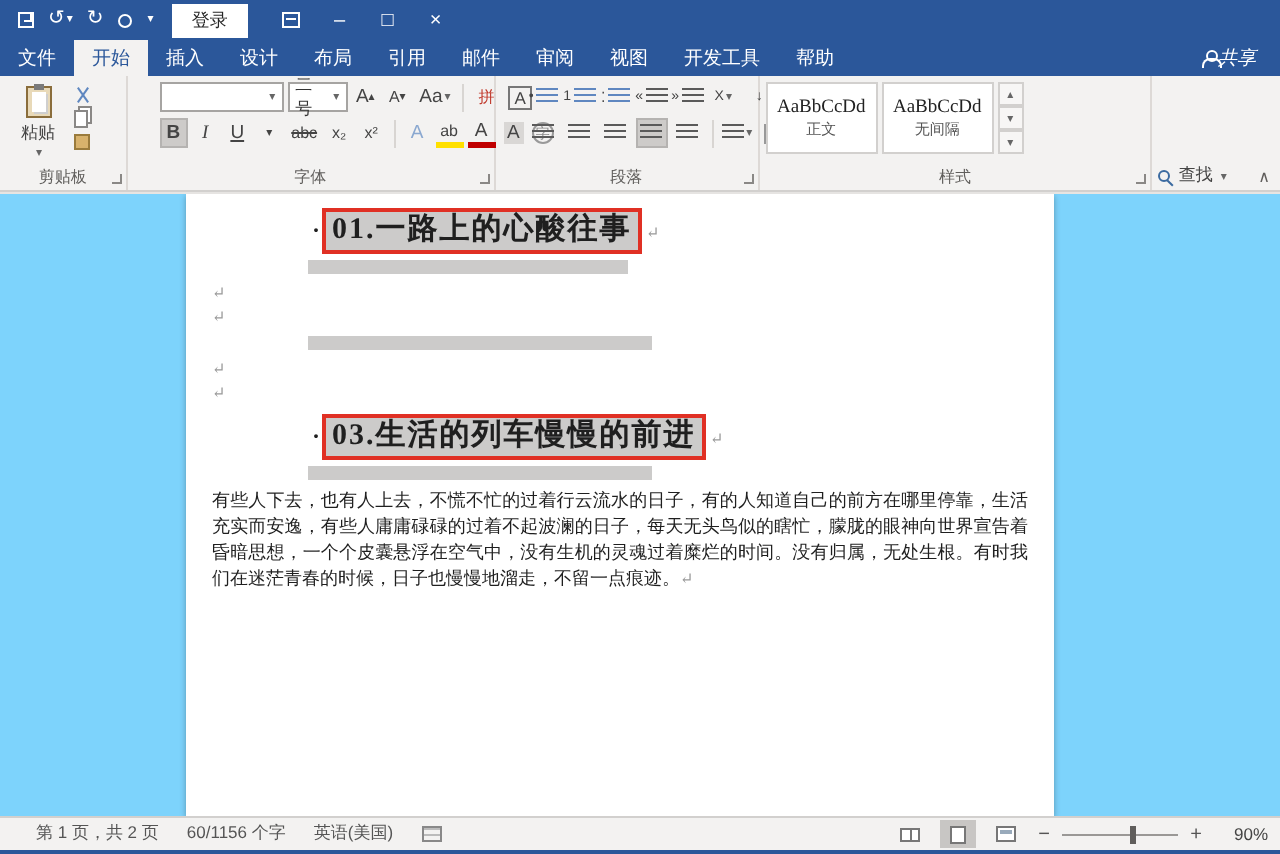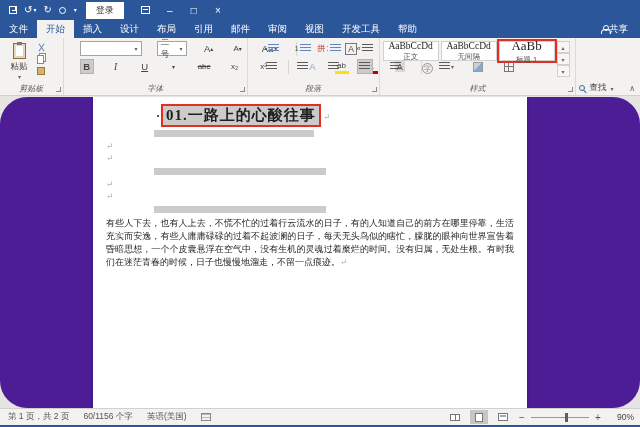--- a/index.html
+++ b/index.html
@@ -21,33 +21,33 @@
   .ribopts { width:9px; height:8px; border:1px solid #fff; display:inline-block; position:relative; }
   .ribopts::after { content:""; position:absolute; left:1px; right:1px; top:2px; border-top:1px solid #fff; }
 
   
   .tabrow { height:18px; background:#2b579a; display:flex; align-items:stretch; color:#fff; font-size:9.5px; }
   .tab { padding:0 9px; display:flex; align-items:center; white-space:nowrap; }
   .tab.active { background:#f3f2f1; color:#2b579a; }
   .tellme { display:flex; align-items:center; gap:4px; padding:0 10px; }
   .bulb { width:6px; height:6px; border:1px solid #fff; border-radius:50%; position:relative; display:inline-block; }
   .bulb::after { content:""; position:absolute; left:1px; width:2px; height:2px; bottom:-3px; border-left:1px solid #fff; border-right:1px solid #fff; }
-  .share { margin-left:auto; display:flex; align-items:center; gap:0; padding:0 12px; }
+  .share { margin-left:auto; display:flex; align-items:center; gap:0; padding:0 12px;font-style:italic; }
   .person { width:8px; height:9px; position:relative; display:inline-block; }
   .person::before { content:""; position:absolute; top:0; left:2px; width:4px; height:4px; border:1px solid #fff; border-radius:50%; }
   .person::after { content:""; position:absolute; bottom:0; left:0; width:8px; height:4px; border:1px solid #fff; border-bottom:none; border-radius:4px 4px 0 0; }
 
   
   .ribbon { height:58px; background:#f3f2f1; display:flex; border-bottom:1px solid #d2d0ce; position:relative; }
   .group { display:flex; flex-direction:column; border-right:1px solid #ddd9d6; padding:3px 3px 0 3px; position:relative; }
   .gbody { flex:1; display:flex; align-items:flex-start; }
-  .glabel { height:13px; font-size:8px; color:#605e5c; display:flex; align-items:center; justify-content:center;font-style:italic; }
+  .glabel { height:13px; font-size:8px; color:#605e5c; display:flex; align-items:center; justify-content:center; }
   .launcher { position:absolute; right:2px; bottom:3px; width:5px; height:5px; border-right:1px solid #8a8886; border-bottom:1px solid #8a8886; }
   .rows { display:flex; flex-direction:column; gap:3px; }
-  .row { display:flex; align-items:flex-end; gap:15px;padding-left:13px; }
+  .row { display:flex; align-items:center; gap:2px;padding-left:13px; }
   .sep { width:1px; height:14px; background:#d8d5d2; margin:0 2px; }
 
   .pastebtn { display:flex; flex-direction:column; align-items:center; width:32px; padding-top:2px; }
   .clipicon { width:13px; height:16px; border:1px solid #8a6d3b; background:#e8d9b8; position:relative; }
   .clipicon::before { content:""; position:absolute; top:-2px; left:3px; width:5px; height:3px; background:#7a7a7a; }
   .clipicon::after { content:""; position:absolute; top:2px; left:2px; width:7px; height:10px; background:#fff; box-shadow:1px 1px 0 #cfcfcf; }
   .pastebtn .lbl { font-size:8.5px; margin-top:2px; color:#444; }
   .smallcol { display:flex; flex-direction:column; gap:3px; padding:2px 0 0 2px; font-size:9px; color:#666; }
   .cuticon { display:inline-block; width:9px; height:9px; position:relative; }
   .cuticon::before,.cuticon::after { content:""; position:absolute; top:0; left:4px; width:1px; height:9px; background:#5f87c0; }
@@ -77,50 +77,50 @@
   .icbtn.on { background:#cdcbc9; border:1px solid #b5b3b1; }
   .lines { width:11px; height:9px; background:repeating-linear-gradient(to bottom,#5f87c0 0 1px,transparent 1px 3px); }
   .lines.dark { background:repeating-linear-gradient(to bottom,#5a5a5a 0 1px,transparent 1px 3px); }
   .pre { font-size:7px; color:#444; }
   .grid { width:10px; height:10px; border:1px solid #777; background:
       linear-gradient(#777,#777) 50% 0/1px 100% no-repeat,
       linear-gradient(#777,#777) 0 50%/100% 1px no-repeat; }
   .bucket { width:10px; height:10px; background:linear-gradient(135deg,#cfcfcf 50%,#8aa8d0 50%); border:1px solid #999; }
 
   .stylesbody { display:flex; gap:2px; }
-  .styleitem { width:56px; height:20px; background:#fff; border:1px solid #d2d0ce; display:flex; flex-direction:column; align-items:center; justify-content:center; gap:1px; }
+  .styleitem { width:56px; height:36px; background:#fff; border:1px solid #d2d0ce; display:flex; flex-direction:column; align-items:center; justify-content:center; gap:1px; }
   .styleitem .prev { font-size:9.5px; font-family:"Liberation Serif","DejaVu Serif",serif; color:#222; }
   .styleitem .nm { font-size:7.5px; color:#555; }
   .styleitem.annot { box-shadow:0 0 0 2px #e03024; z-index:3; }
   .styleitem.annot .prev { font-size:13px; }
   .stylescroll { display:flex; flex-direction:column; width:13px; }
   .sbtn { height:12px; border:1px solid #d2d0ce; background:#f7f6f5; font-size:6px; display:flex; align-items:center; justify-content:center; color:#666; }
 
   .editrows { display:flex; flex-direction:column; gap:2px; font-size:8.5px; color:#444;margin-top:41px; }
   .editrow { display:flex; align-items:center; gap:4px; }
   .searchic { width:6px; height:6px; border:1px solid #3b6aa0; border-radius:50%; position:relative; display:inline-block; }
   .searchic::after { content:""; position:absolute; right:-3px; bottom:-2px; width:4px; height:1px; background:#3b6aa0; transform:rotate(45deg); }
   .abic { font-size:7.5px; color:#3b6aa0; }
   .selic { font-size:8px; color:#3b6aa0; }
   .collapse { position:absolute; right:5px; bottom:2px; font-size:8px; color:#605e5c; }
 
   
-  .canvas { position:absolute; top:97px; left:0; right:0; bottom:19px; background:#4c1d95; overflow:hidden;border-radius:27px; }
+  .canvas { position:absolute; top:97px; left:0; right:0; bottom:19px; background:#7dd3fc; overflow:hidden; }
   .page { position:absolute; left:93px; top:0; width:434px; height:100%; background:#fff; box-shadow:0 1px 3px rgba(0,0,0,.3); }
   .content { padding:3px 13px 0 13px; font-family:"Liberation Serif","DejaVu Serif",serif; font-size:9px; line-height:13px; text-align:justify; color:#1f1f1f; }
   .hline { margin:4px 0 1px 50px; white-space:nowrap; }
   .hbullet { font-weight:bold; font-size:12px; margin-right:1px; }
   .hwrap { display:inline-block; border:2px solid #e03024; background:#cccbca; padding:0 3px; font-size:15px; line-height:19px; font-weight:bold; letter-spacing:1px; font-family:"Liberation Serif","DejaVu Serif",serif; }
   .mark { color:#9a9a9a; font-size:8px; }
   .selbar { width:160px; height:7px; background:#cccbca; margin:3px 0 4px 48px; }
   .para { margin-bottom:0; }
   .emptyline { line-height:12px; height:12px; }
 
   
-  .statusbar { position:absolute; left:0; right:0; bottom:0; height:19px; background:#f3f2f1; border-top:1px solid #d2d0ce; display:flex; align-items:center; font-size:8.5px; color:#555; padding:0 6px 2px 8px; }
+  .statusbar { position:absolute; left:0; right:0; bottom:0; height:19px; background:#f3f2f1; border-top:1px solid #d2d0ce; display:flex; align-items:center; font-size:8.5px; color:#555; padding:0 6px 2px 18px; }
   .statusbar::after { content:""; position:absolute; left:0; right:0; bottom:0; height:2px; background:#2b579a; }
   .sitem { margin-right:14px; white-space:nowrap; }
   .bookic { width:10px; height:8px; border:1px solid #888; background:repeating-linear-gradient(to bottom,#bbb 0 1px,transparent 1px 3px); }
   .sright { margin-left:auto; display:flex; align-items:center; gap:6px; }
   .viewbtn { width:18px; height:14px; display:flex; align-items:center; justify-content:center; }
   .viewbtn.on { background:#c8c6c4; }
   .vread { width:10px; height:7px; border:1px solid #777; background:linear-gradient(#777,#777) 50% 0/1px 100% no-repeat,#fff; }
   .vprint { width:8px; height:9px; border:1px solid #777; background:#fff; }
   .vweb { width:10px; height:8px; border:1px solid #777; background:#fff; position:relative; }
   .vweb::after { content:""; position:absolute; top:1px; left:1px; right:1px; height:2px; background:#9ab; }
@@ -324,24 +324,20 @@
       <div class="gbody">
         <div class="stylesbody">
           <div class="styleitem">
             <span class="prev">AaBbCcDd</span>
             <span class="nm">正文</span>
           </div>
           <div class="styleitem">
             <span class="prev">AaBbCcDd</span>
             <span class="nm">无间隔</span>
           </div>
-          <div class="styleitem annot">
-            <span class="prev">AaBb</span>
-            <span class="nm">标题 1</span>
-          </div>
           <div class="stylescroll">
             <span class="sbtn">▴</span>
             <span class="sbtn">▾</span>
             <span class="sbtn">▾</span>
           </div>
         </div>
       </div>
       <div class="glabel">样式</div>
       <span class="launcher"></span>
     </div>
@@ -380,20 +376,24 @@
           <span class="mark">↵</span>
         </div>
         <div class="selbar"></div>
         <div class="emptyline mark">↵</div>
         <div class="emptyline mark">↵</div>
 
         <div class="selbar" style="width:172px;"></div>
         <div class="emptyline mark">↵</div>
         <div class="emptyline mark">↵</div>
 
+        <div class="hline">
+          <span class="hbullet">·</span><span class="hwrap">03.生活的列车慢慢的前进</span>
+          <span class="mark">↵</span>
+        </div>
         <div class="selbar" style="width:172px;"></div>
         <div class="para"><span>有些人下去，也有人上去，不慌不忙的过着行云流水的日子，有的人知道自己的前方在哪里停靠，生活充实而安逸，有些人庸庸碌碌的过着不起波澜的日子，每天无头鸟似的瞎忙，朦胧的眼神向世界宣告着昏暗思想，一个个皮囊悬浮在空气中，没有生机的灵魂过着糜烂的时间。没有归属，无处生根。有时我们在迷茫青春的时候，日子也慢慢地溜走，不留一点痕迹。</span><span class="mark">↵</span></div>
 
       </div>
     </div>
   </div>
 
   <div class="statusbar">
     <span class="sitem">第 1 页，共 2 页</span>
     <span class="sitem">60/1156 个字</span>

